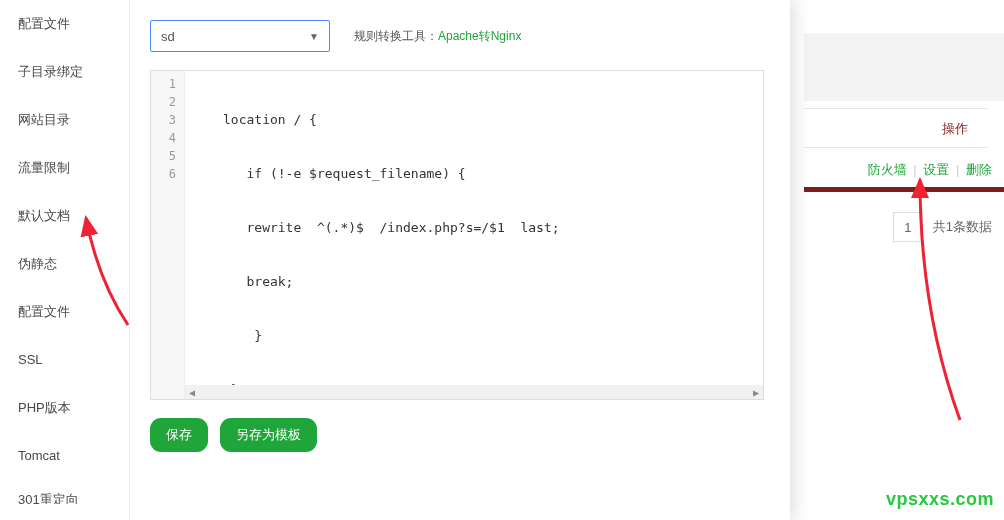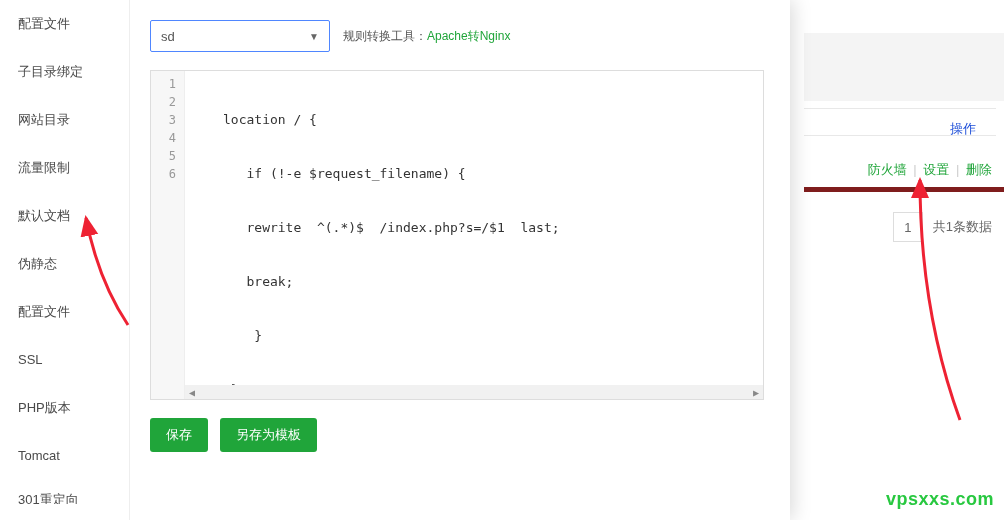--- a/index.html
+++ b/index.html
@@ -42,21 +42,21 @@
       background: #fff;
       padding: 20px 26px 20px 20px;
       position: relative;
       z-index: 2;
       width: 660px;
       flex: none;
     }
     .toolbar {
       display: flex;
       align-items: center;
-      gap: 13px;
+      gap: 24px;
       margin-bottom: 18px;
     }
     .select-box {
       width: 180px;
       height: 32px;
       border: 1.5px solid #4f86ff;
       border-radius: 2px;
       display: flex;
       align-items: center;
       justify-content: space-between;
@@ -137,21 +137,21 @@
       display: flex;
       gap: 12px;
     }
     .btn {
       background: #20a53a;
       color: #fff;
       border: none;
       height: 34px;
       padding: 0 16px;
       font-size: 13px;
-      border-radius: 3px;
+      border-radius: 11px;
       cursor: pointer;
     }
     
     .bg-right {
       position: absolute;
       top: 0;
       right: 0;
       width: 200px;
       height: 520px;
       background: #fff;
@@ -172,29 +172,29 @@
       top: 33px;
       left: 0;
       right: 0;
       height: 68px;
       background: #f4f4f4;
     }
     .bg-header-line {
       position: absolute;
       top: 108px;
       left: 0;
-      right: 8px;
-      height: 28px;
+      right: 16px;
+      height: 40px;
       border-top: 1px solid #e8e8e8;
       border-bottom: 1px solid #e8e8e8;
       background: #fff;
       text-align: right;
       line-height: 40px;
       padding-right: 20px;
-      color: #1d4ed8;
+      color: #7f1d1d;
       font-size: 13px;
     }
     .bg-row {
       position: absolute;
       top: 148px;
       left: 0;
       right: 0;
       height: 44px;
       border-bottom: 5px solid #7f1d1d;
       text-align: right;

